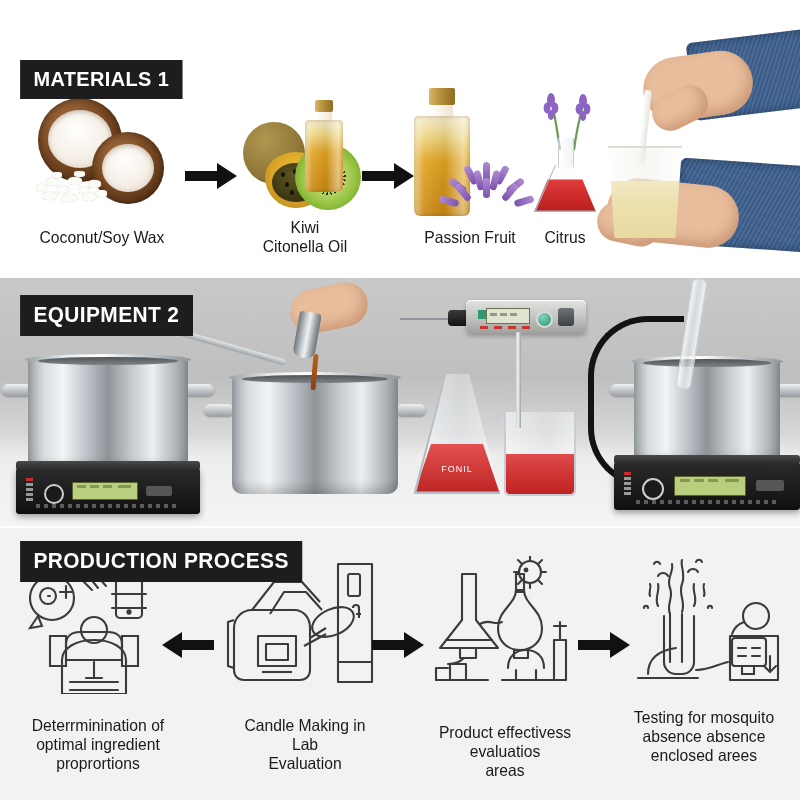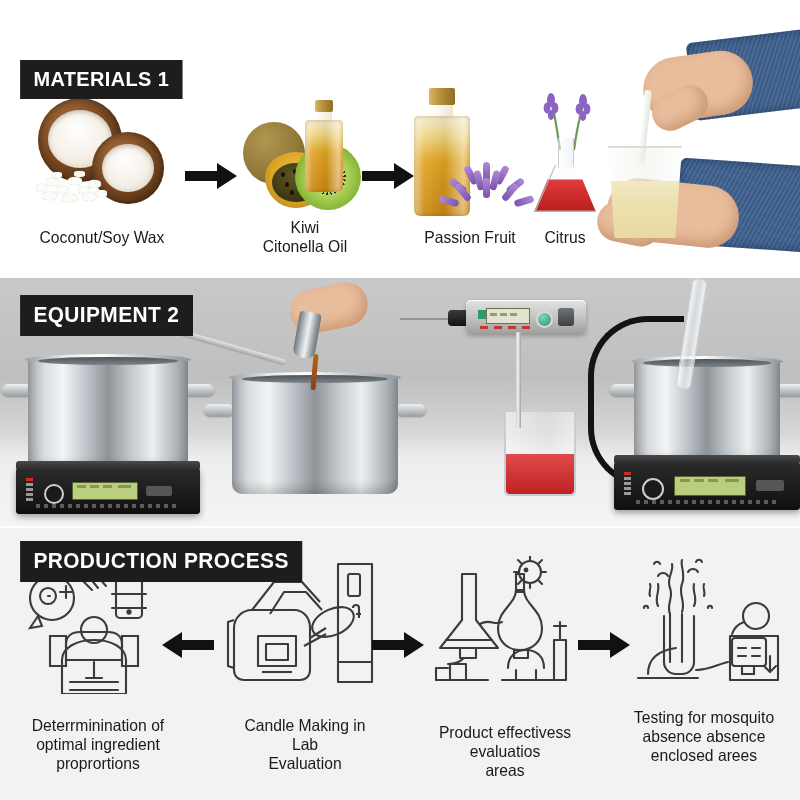--- a/index.html
+++ b/index.html
@@ -389,20 +389,26 @@
         <div class="pot-inner"></div>
     </div>
 
     <div style="position:absolute;left:158px;top:66px;width:130px;height:6px;
                 background:linear-gradient(#e4e7e9,#9ba1a5);transform:rotate(16deg);border-radius:3px;"></div>
 
     <div class="skin" style="left:290px;top:10px;width:78px;height:44px;transform:rotate(-12deg);"></div>
     <div class="disp" style="left:296px;top:36px;width:22px;height:46px;transform:rotate(10deg);"></div>
     <div class="pour" style="left:312px;top:78px;height:36px;transform:rotate(5deg);"></div>
 
+    <div class="erlen" style="left:414px;top:98px;width:86px;height:120px;">
+      <div class="erlen-glass"></div>
+      <div class="erlen-liq"></div>
+      <div class="erlen-line"></div>
+      <div class="fonil">FONIL</div>
+    </div>
 
     <div class="beaker" style="left:504px;top:136px;width:72px;height:84px;">
       <div class="bk-spout"></div>
       <div class="bk-glass"></div>
       <div class="bk-liq"></div>
     </div>
 
     <div class="probe" style="left:400px;top:42px;width:62px;"></div>
     <div style="position:absolute;left:448px;top:34px;width:22px;height:16px;border-radius:4px;
                 background:linear-gradient(#3a3a3a,#141414);"></div>

